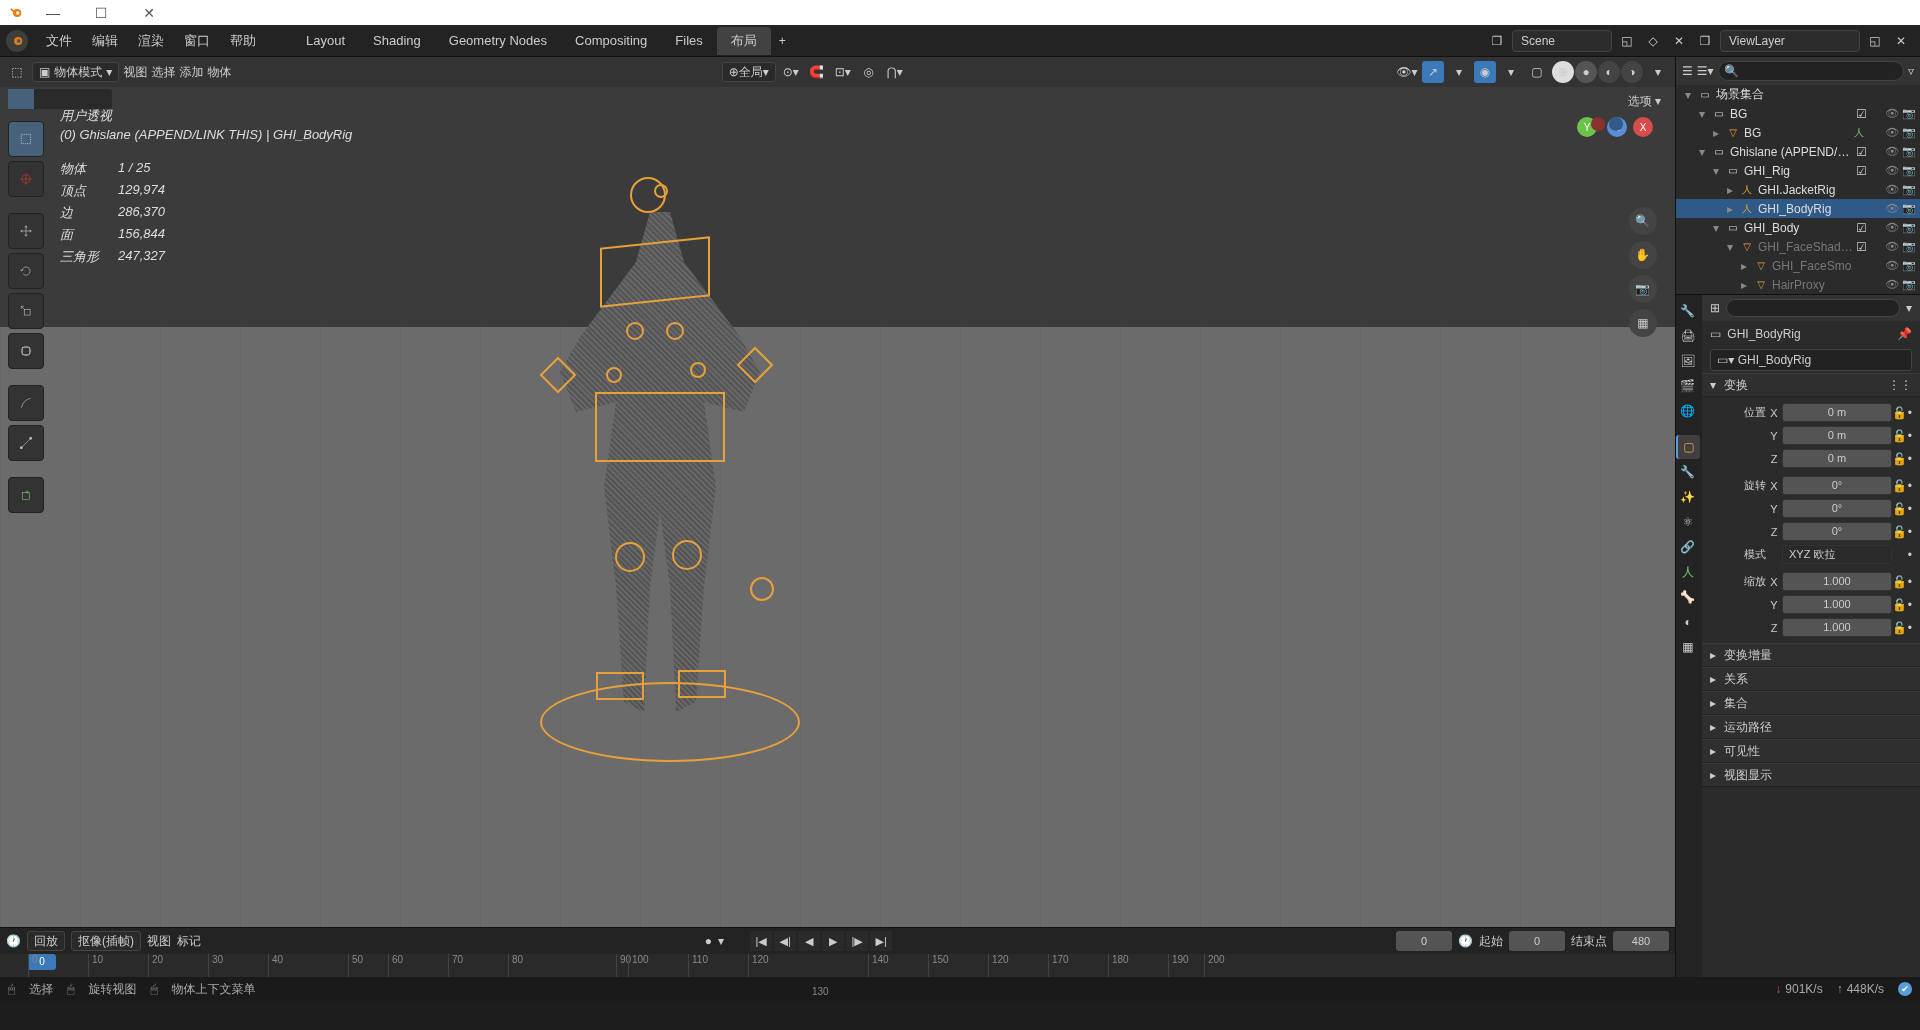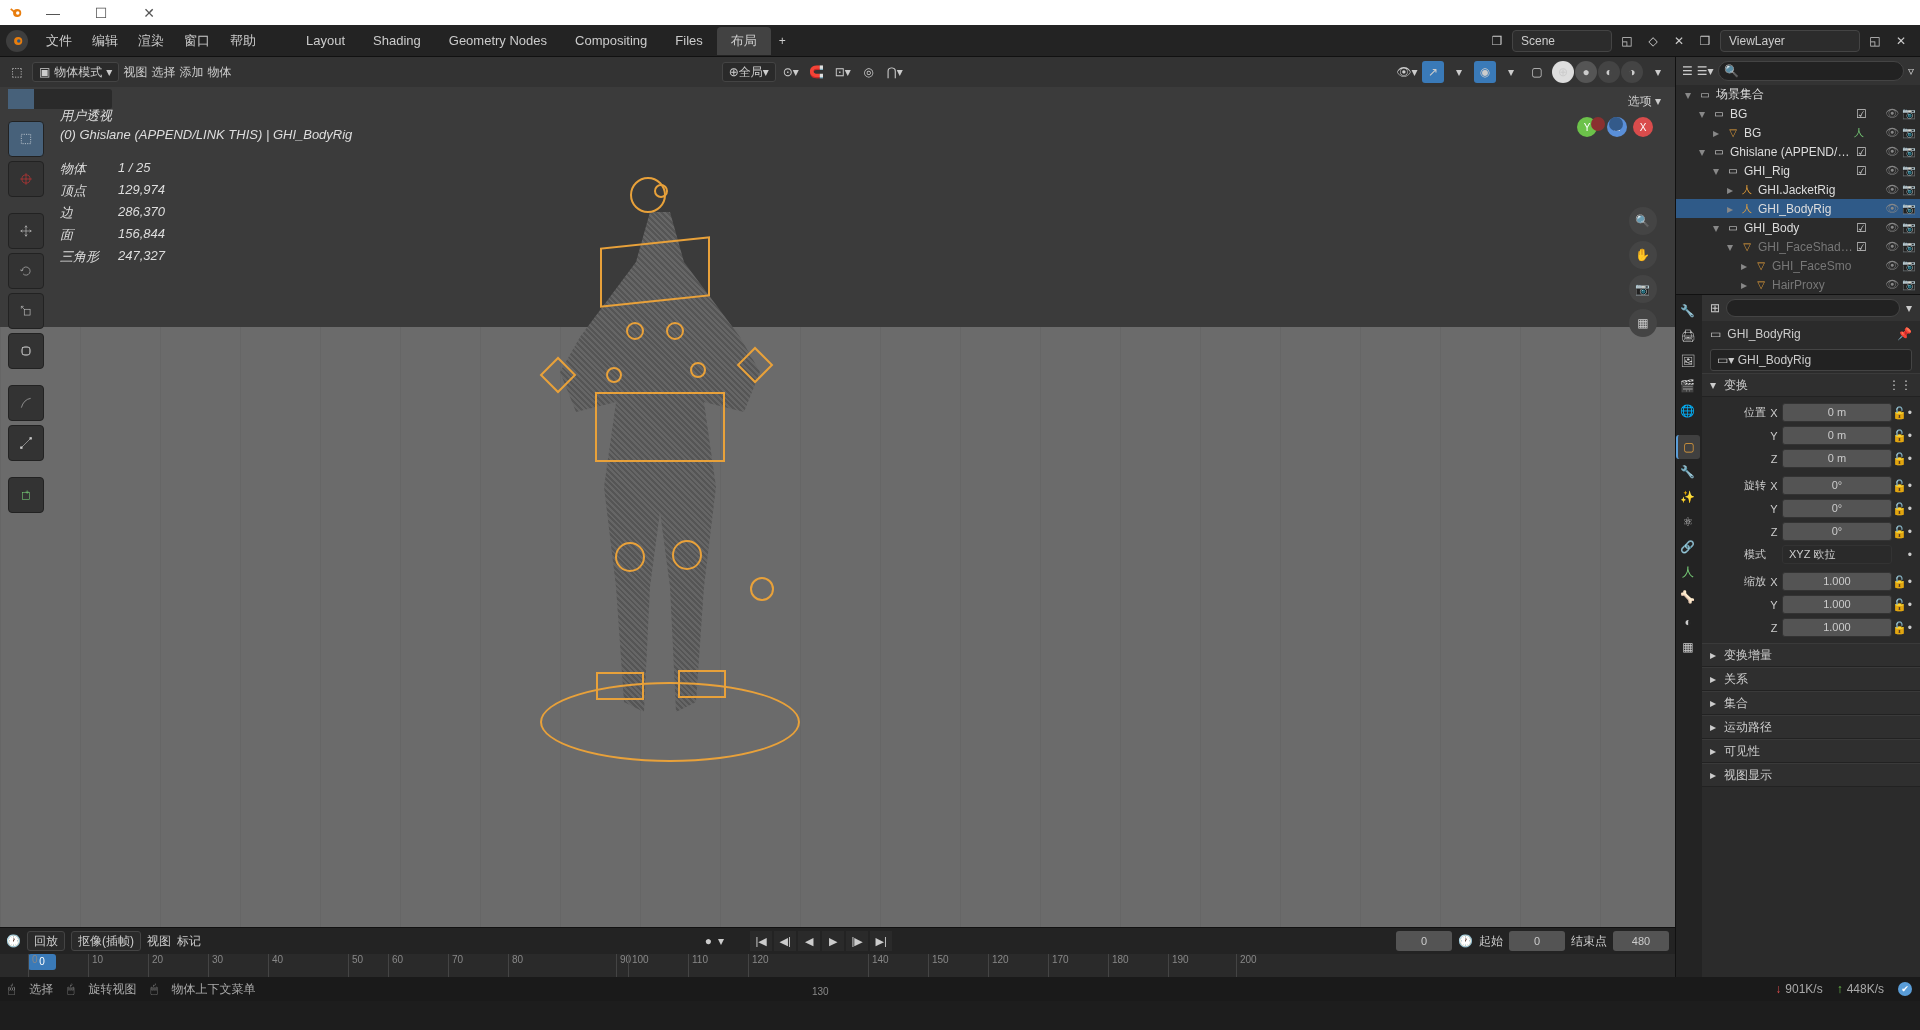--- a/index.html
+++ b/index.html
@@ -385,21 +385,21 @@
           <div class="tl-mark" style="left: 628px;">100</div>
           <div class="tl-mark" style="left: 688px;">110</div>
           <div class="tl-mark" style="left: 748px;">120</div>
           <div class="tl-mark" style="left: 808px; margin-top: 32px;">130</div>
           <div class="tl-mark" style="left: 868px;">140</div>
           <div class="tl-mark" style="left: 928px;">150</div>
           <div class="tl-mark" style="left: 988px;">120</div>
           <div class="tl-mark" style="left: 1048px;">170</div>
           <div class="tl-mark" style="left: 1108px;">180</div>
           <div class="tl-mark" style="left: 1168px;">190</div>
-          <div class="tl-mark" style="left: 1236px;">200</div>
+          <div class="tl-mark" style="left: 1204px;">200</div>
         </div>
     </div>
   </div>
 
   <div class="right">
 
     <div class="outliner">
       <div class="out-header">
         <div class="ico">☰</div>
         <div class="ico">☰▾</div>

